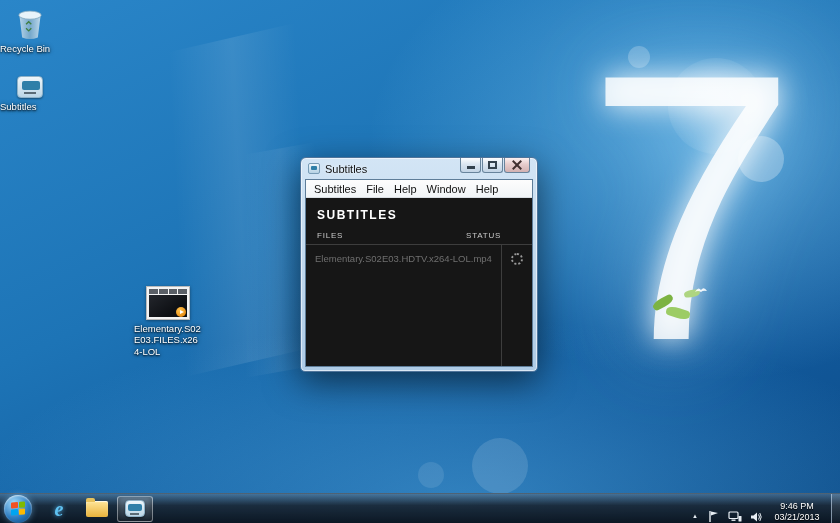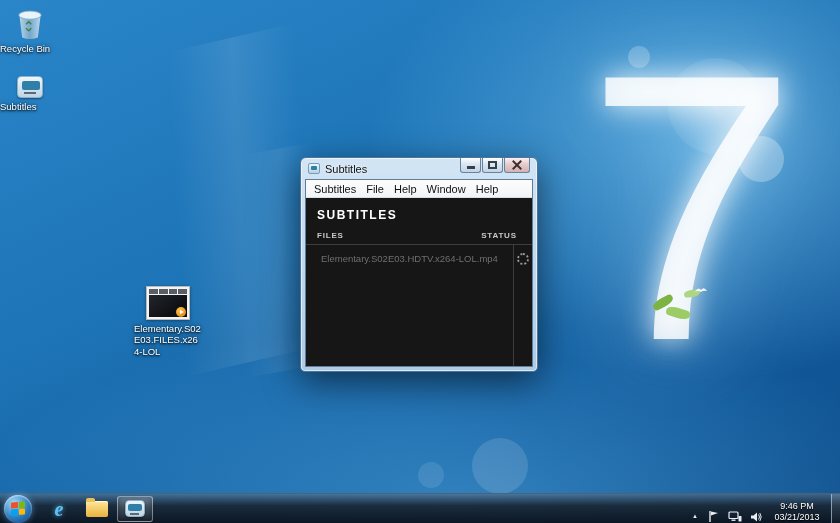--- a/index.html
+++ b/index.html
@@ -84,27 +84,27 @@
   .glyph-x::before { transform:rotate(45deg); }
   .glyph-x::after { transform:rotate(-45deg); }
 
   .win-body { margin:0 4px 4px 4px; border:1px solid #5e7d99; background:#f0f0f0; display:flex; flex-direction:column; }
   .menubar { height:18px; background:linear-gradient(#fdfdfd, #f1f4f7); display:flex; align-items:center; padding:0 3px; border-bottom:1px solid #d9dee3; }
   .menu-item { font-size:11px; color:#111; padding:1px 5px; cursor:pointer; }
 
   .panel { background:#161616; height:168px; display:flex; flex-direction:column; }
   .panel-header { color:#fff; font-size:12px; font-weight:bold; letter-spacing:1.5px; padding:10px 11px 9px 11px; }
   .thead { display:flex; border-bottom:1px solid #3d3d3d; padding-bottom:4px; }
-  .th { color:#c9c9c9; font-size:8px; letter-spacing:0.8px; font-weight:bold; }
+  .th { color:#c9c9c9; font-size:8px; letter-spacing:0.8px; font-weight:normal; }
   .th.files { flex:1; padding-left:11px; }
-  .th.status { width:66px; text-align:center; }
+  .th.status { width:66px; text-align:left; }
   .tbody { flex:1; display:flex; }
   .files-col { flex:1; }
   .status-col { width:66px; border-left:1px solid #3d3d3d; display:flex; justify-content:center; }
-  .file-row { color:#6f6f6f; font-size:9.5px; padding:8px 15px; white-space:nowrap; overflow:hidden; cursor:default; }
+  .file-row { color:#6f6f6f; font-size:9.5px; padding:8px 9px; white-space:nowrap; overflow:hidden; cursor:default; }
   .spinner { width:12px; height:12px; margin-top:8px; border:2px dotted #9a9a9a; border-radius:50%;
     animation:spin 1.1s steps(8) infinite; }
   @keyframes spin { to { transform:rotate(360deg); } }
 
   
   .taskbar {
     position:absolute; left:0; bottom:0; width:840px; height:30px;
     background:linear-gradient(rgba(90,110,130,0.55), rgba(25,38,52,0.92) 40%, rgba(10,18,28,0.95));
     border-top:1px solid rgba(160,190,215,0.45);
     display:flex; align-items:center;

